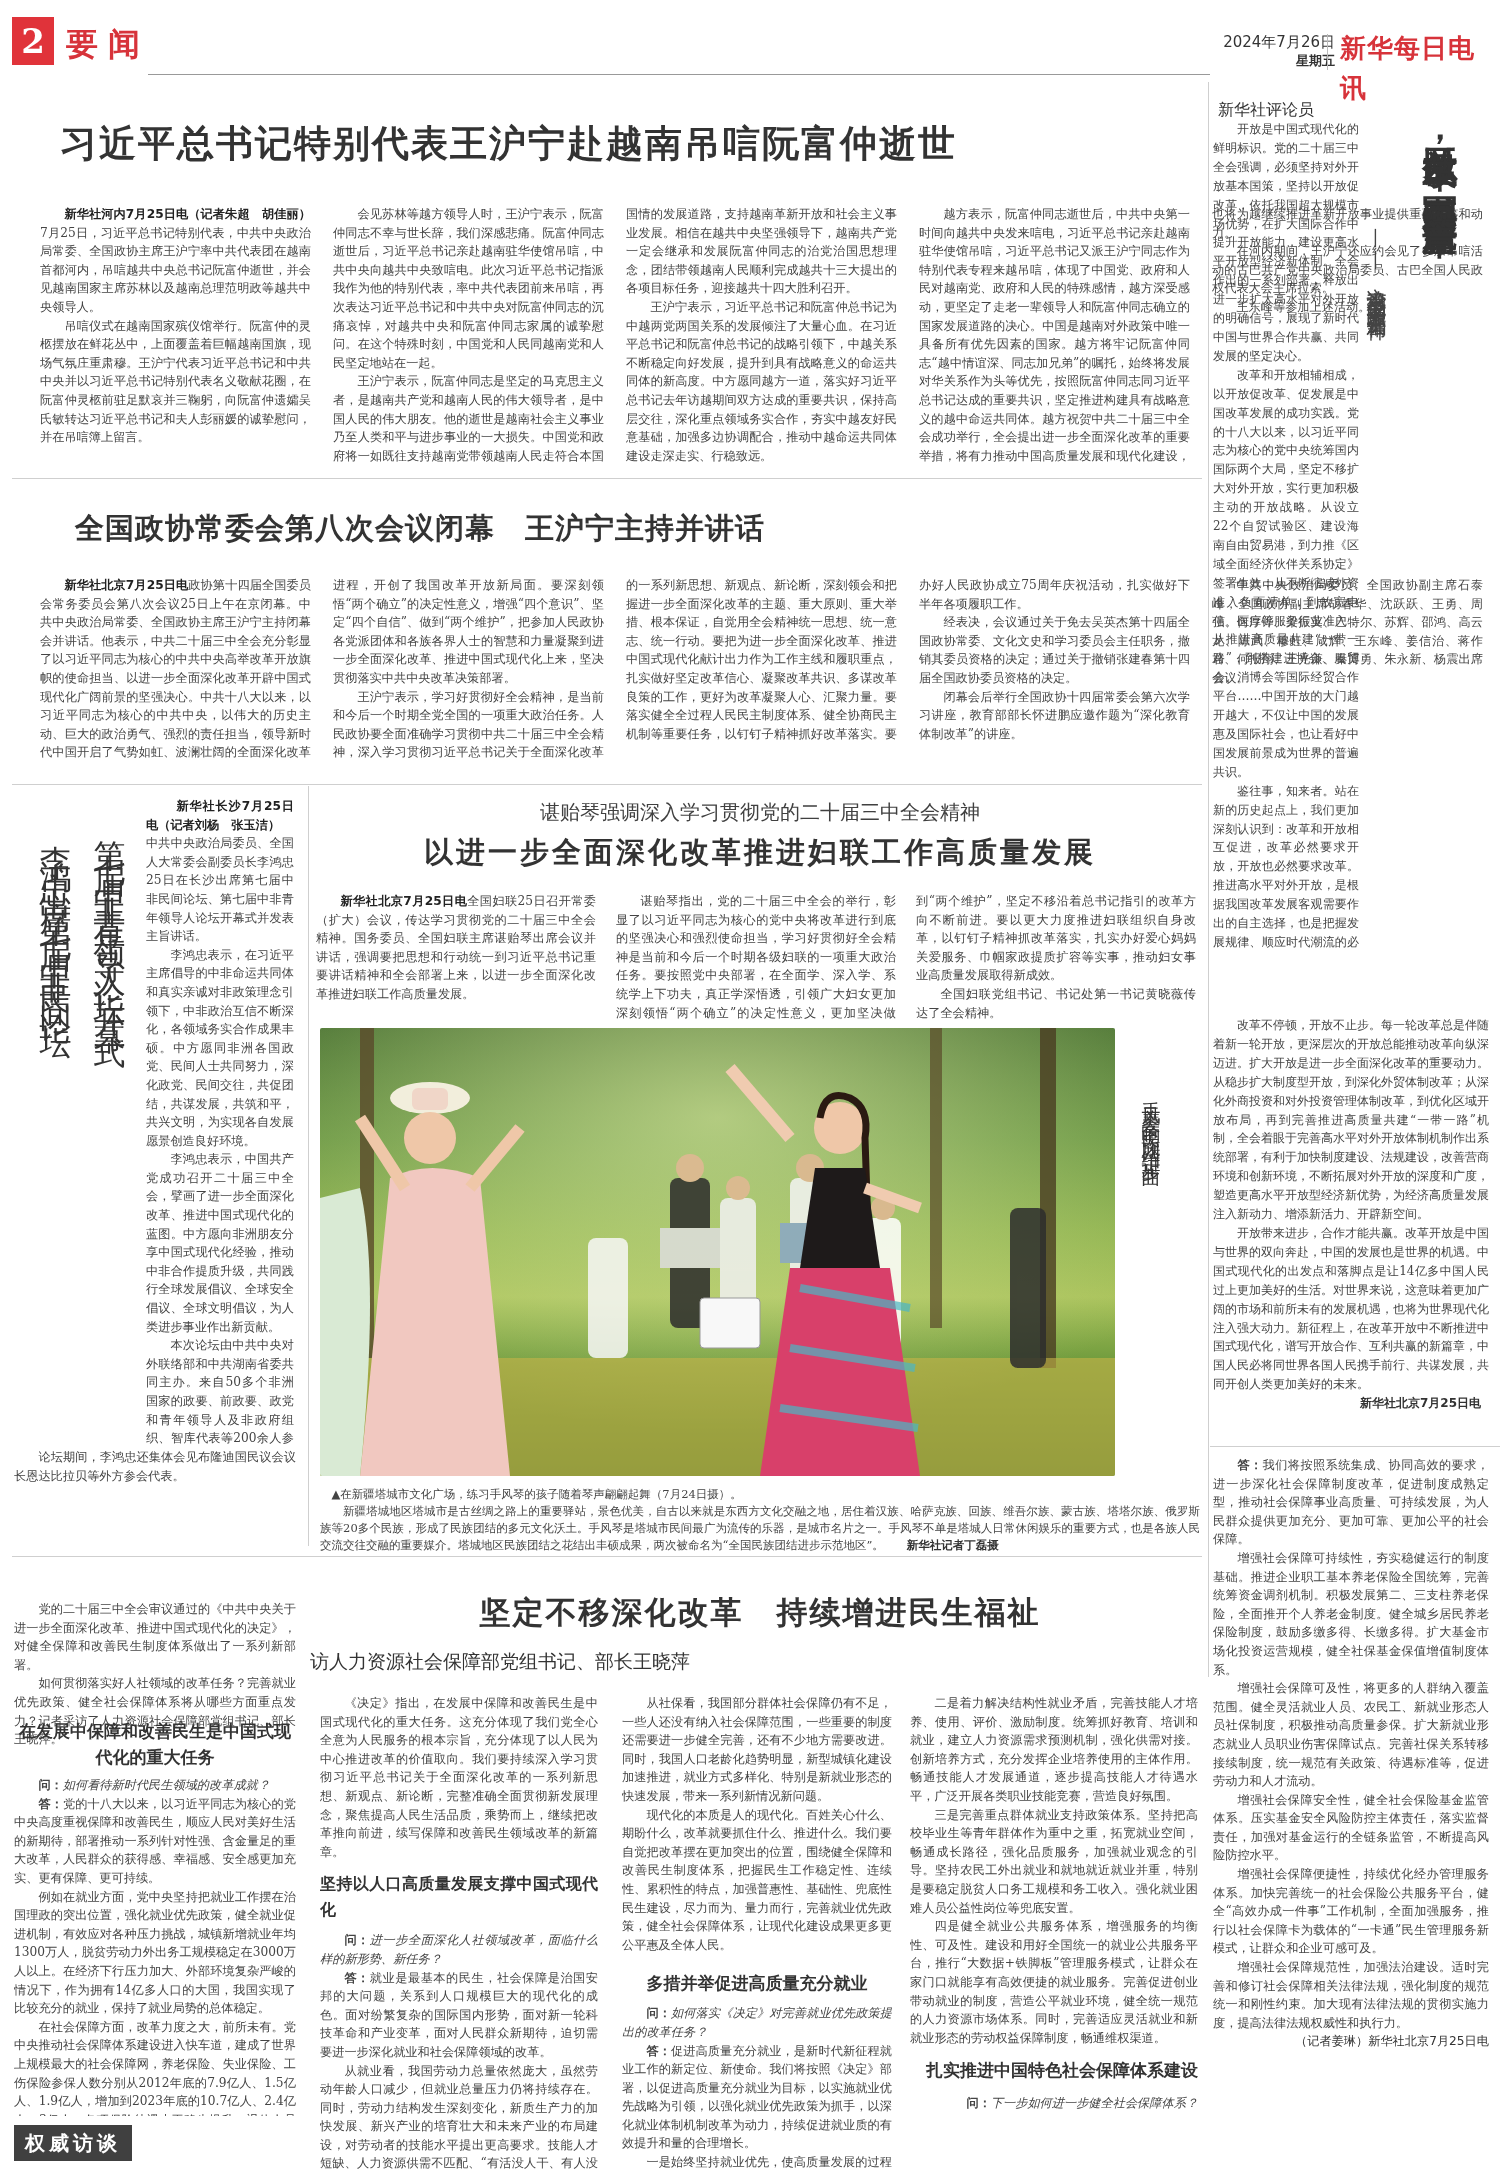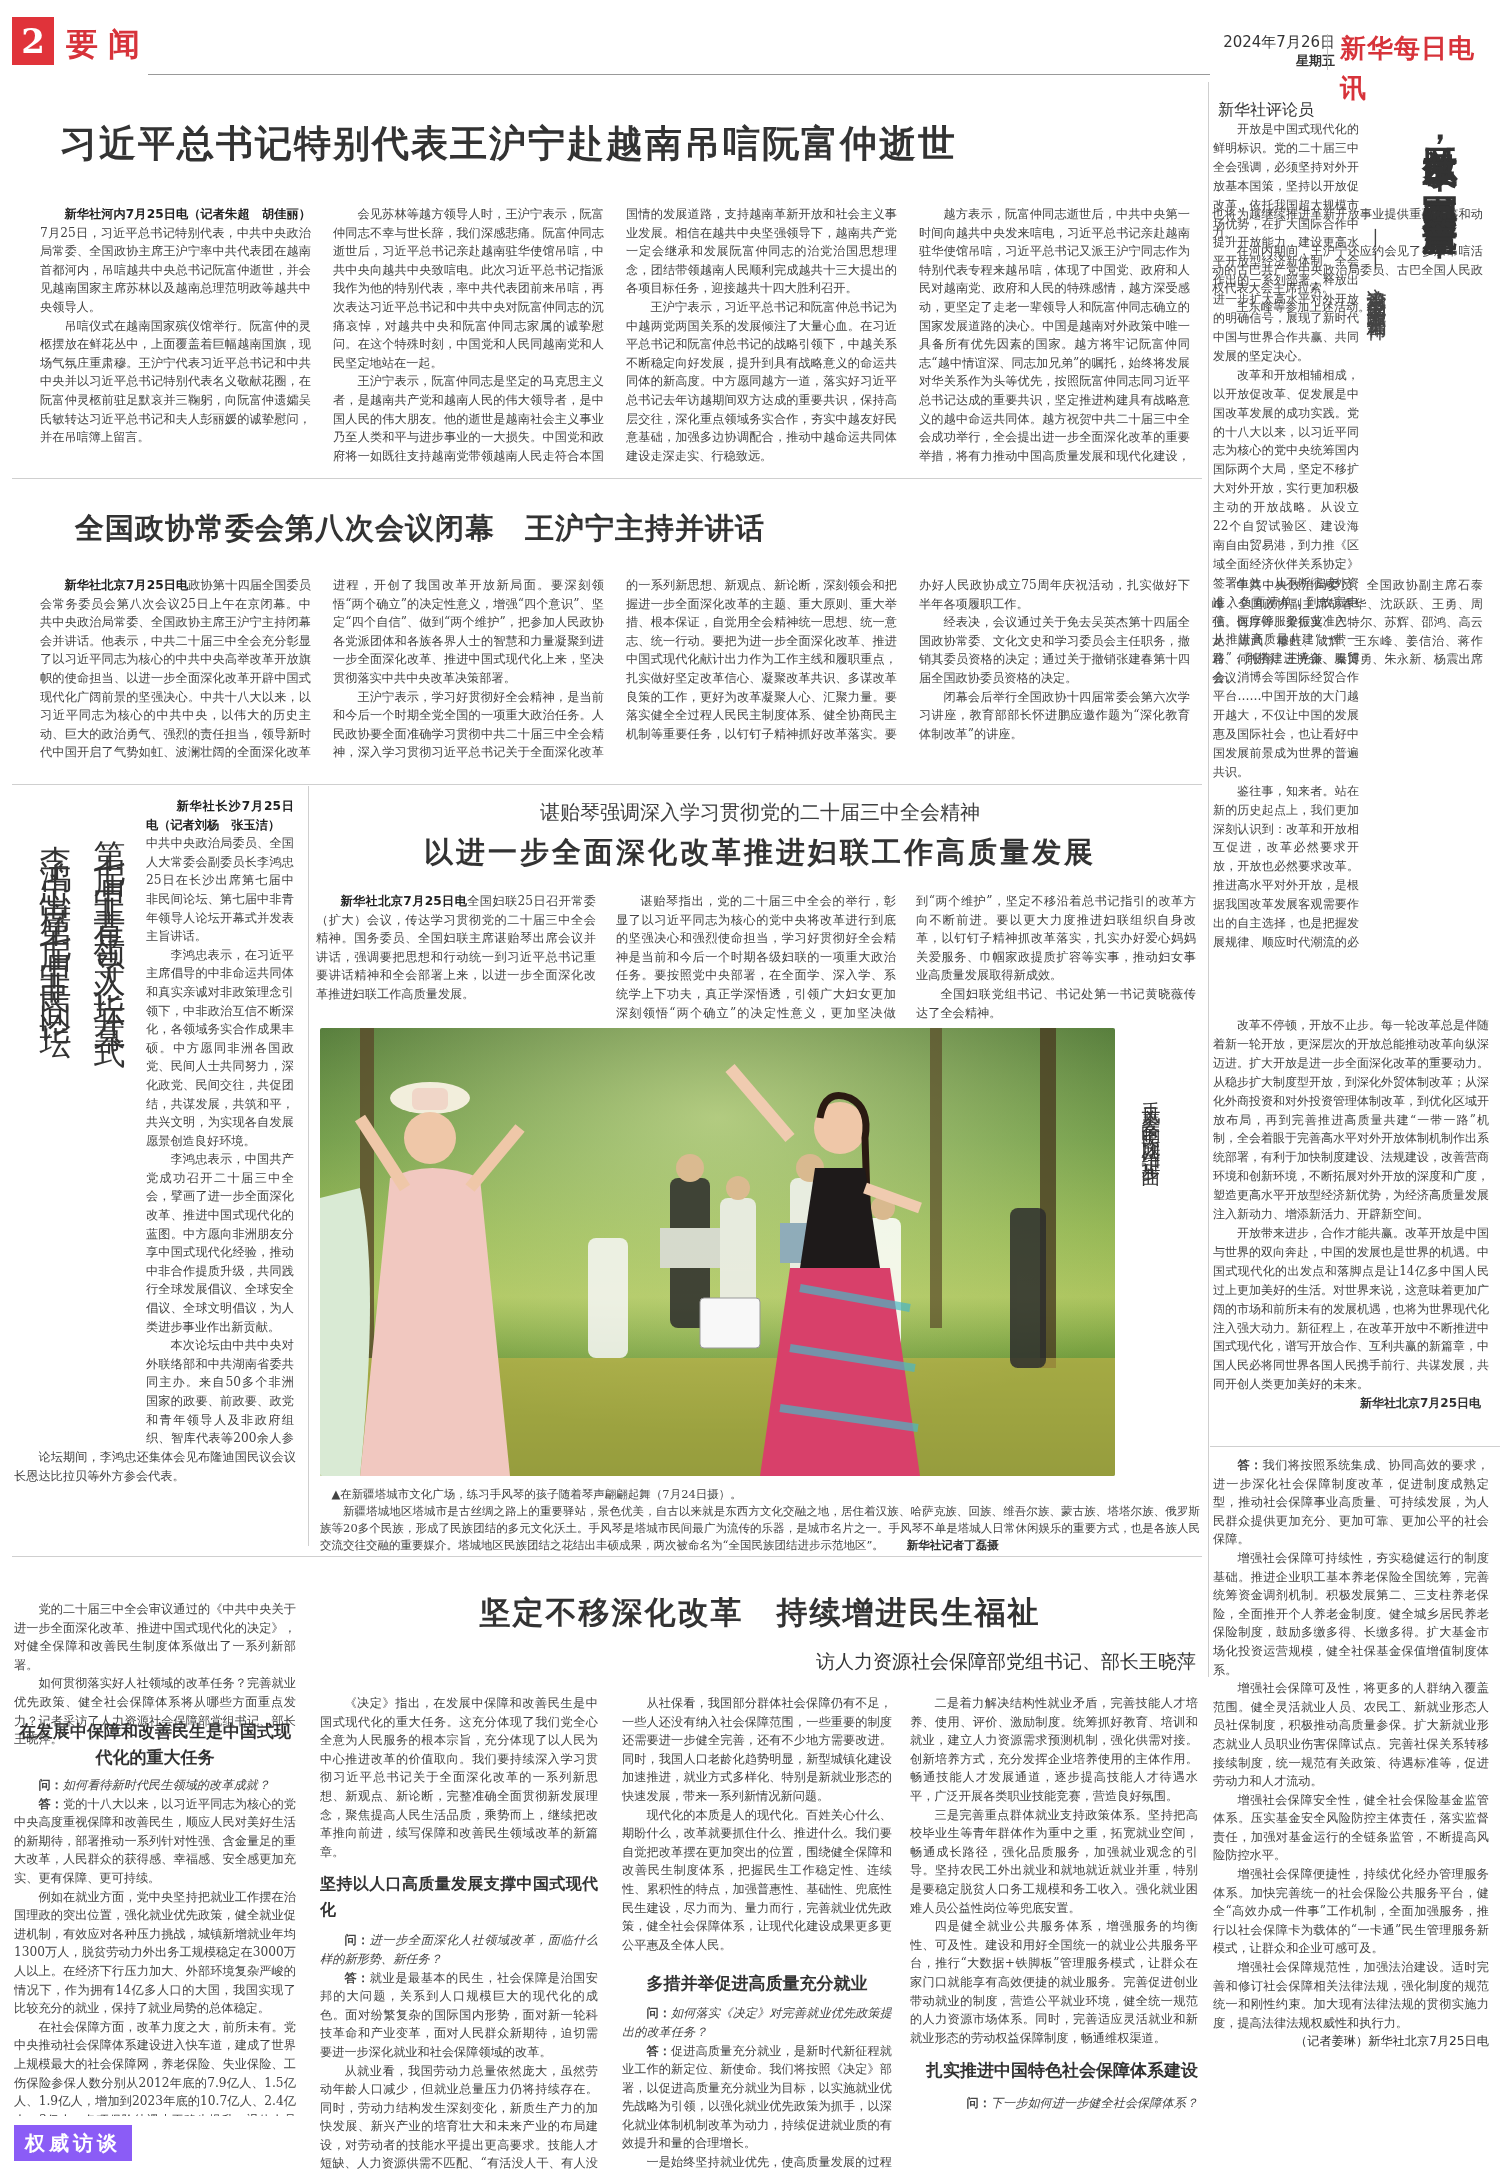--- a/index.html
+++ b/index.html
@@ -157,35 +157,35 @@
 </div>
 <div class="abs body-text" style="left:1213px;top:1016px;width:276px;font-size:12px;line-height:18.9px">
   <p>改革不停顿，开放不止步。每一轮改革总是伴随着新一轮开放，更深层次的开放总能推动改革向纵深迈进。扩大开放是进一步全面深化改革的重要动力。从稳步扩大制度型开放，到深化外贸体制改革；从深化外商投资和对外投资管理体制改革，到优化区域开放布局，再到完善推进高质量共建“一带一路”机制，全会着眼于完善高水平对外开放体制机制作出系统部署，有利于加快制度建设、法规建设，改善营商环境和创新环境，不断拓展对外开放的深度和广度，塑造更高水平开放型经济新优势，为经济高质量发展注入新动力、增添新活力、开辟新空间。</p>
   <p>开放带来进步，合作才能共赢。改革开放是中国与世界的双向奔赴，中国的发展也是世界的机遇。中国式现代化的出发点和落脚点是让14亿多中国人民过上更加美好的生活。对世界来说，这意味着更加广阔的市场和前所未有的发展机遇，也将为世界现代化注入强大动力。新征程上，在改革开放中不断推进中国式现代化，谱写开放合作、互利共赢的新篇章，中国人民必将同世界各国人民携手前行、共谋发展，共同开创人类更加美好的未来。</p>
   <p class="sans" style="text-align:right;font-weight:bold;color:#333;padding-right:8px">新华社北京7月25日电</p>
 </div>
 <div class="rule" style="left:1210px;top:1446px;width:290px;height:1px"></div>
 
 <div class="rule" style="left:12px;top:1556px;width:1190px;height:1px"></div>
 <div class="abs headline" style="left:310px;top:1590px;width:900px;text-align:center;font-size:31px;line-height:44px;letter-spacing:2px">坚定不移深化改革　持续增进民生福祉</div>
-<div class="abs sans" style="left:296px;top:1647px;width:900px;text-align:right;font-size:19px;line-height:28px;color:#333">访人力资源社会保障部党组书记、部长王晓萍</div>
+<div class="abs sans" style="left:310px;top:1647px;width:900px;text-align:left;font-size:19px;line-height:28px;color:#333">访人力资源社会保障部党组书记、部长王晓萍</div>
 
 <div class="abs body-text" style="left:14px;top:1600px;width:282px">
   <p>党的二十届三中全会审议通过的《中共中央关于进一步全面深化改革、推进中国式现代化的决定》，对健全保障和改善民生制度体系做出了一系列新部署。</p>
   <p>如何贯彻落实好人社领域的改革任务？完善就业优先政策、健全社会保障体系将从哪些方面重点发力？记者采访了人力资源社会保障部党组书记、部长王晓萍。</p>
 </div>
 
 <div class="abs body-text" style="left:14px;top:1716px;width:282px;height:400px;overflow:hidden">
   <div class="subhead" style="text-align:center;margin:2px 0 6px">在发展中保障和改善民生是中国式现代化的重大任务</div>
   <p class="q"><b>问：</b><span>如何看待新时代民生领域的改革成就？</span></p>
   <p class="ans"><b>答：</b><span>党的十八大以来，以习近平同志为核心的党中央高度重视保障和改善民生，顺应人民对美好生活的新期待，部署推动一系列针对性强、含金量足的重大改革，人民群众的获得感、幸福感、安全感更加充实、更有保障、更可持续。</span></p>
   <p>例如在就业方面，党中央坚持把就业工作摆在治国理政的突出位置，强化就业优先政策，健全就业促进机制，有效应对各种压力挑战，城镇新增就业年均1300万人，脱贫劳动力外出务工规模稳定在3000万人以上。在经济下行压力加大、外部环境复杂严峻的情况下，作为拥有14亿多人口的大国，我国实现了比较充分的就业，保持了就业局势的总体稳定。</p>
   <p>在社会保障方面，改革力度之大，前所未有。党中央推动社会保障体系建设进入快车道，建成了世界上规模最大的社会保障网，养老保险、失业保险、工伤保险参保人数分别从2012年底的7.9亿人、1.5亿人、1.9亿人，增加到2023年底的10.7亿人、2.4亿人、3亿人。各项保险待遇水平稳步提升，退休人员养老金比2012年翻了一番，失业保险金、工伤保险待遇等也都有了大幅提高，让群众收获了看得见、摸得着的实惠。</p>
 </div>
-<div class="abs sans" style="left:14px;top:2125px;width:118px;height:36px;background:#8b5cf6;color:#fff;font-size:20px;line-height:36px;text-align:center;letter-spacing:4px;font-weight:bold">权威访谈</div>
+<div class="abs sans" style="left:14px;top:2125px;width:118px;height:36px;background:#404040;color:#fff;font-size:20px;line-height:36px;text-align:center;letter-spacing:4px;font-weight:bold">权威访谈</div>
 
 <div class="abs body-text" style="left:320px;top:1694px;width:278px;height:475px;overflow:hidden">
   <p>《决定》指出，在发展中保障和改善民生是中国式现代化的重大任务。这充分体现了我们党全心全意为人民服务的根本宗旨，充分体现了以人民为中心推进改革的价值取向。我们要持续深入学习贯彻习近平总书记关于全面深化改革的一系列新思想、新观点、新论断，完整准确全面贯彻新发展理念，聚焦提高人民生活品质，乘势而上，继续把改革推向前进，续写保障和改善民生领域改革的新篇章。</p>
   <div class="subhead" style="font-size:16px;margin:10px 0 8px">坚持以人口高质量发展支撑中国式现代化</div>
   <p class="q"><b>问：</b><span>进一步全面深化人社领域改革，面临什么样的新形势、新任务？</span></p>
   <p class="ans"><b>答：</b><span>就业是最基本的民生，社会保障是治国安邦的大问题，关系到人口规模巨大的现代化的成色。面对纷繁复杂的国际国内形势，面对新一轮科技革命和产业变革，面对人民群众新期待，迫切需要进一步深化就业和社会保障领域的改革。</span></p>
   <p>从就业看，我国劳动力总量依然庞大，虽然劳动年龄人口减少，但就业总量压力仍将持续存在。同时，劳动力结构发生深刻变化，新质生产力的加快发展、新兴产业的培育壮大和未来产业的布局建设，对劳动者的技能水平提出更高要求。技能人才短缺、人力资源供需不匹配、“有活没人干、有人没活干”的情况并存，结构性就业矛盾日益凸显。促进高质量充分就业还有大量工作要做。</p>
 </div>
 
 <div class="abs body-text" style="left:622px;top:1694px;width:270px;height:475px;overflow:hidden">

